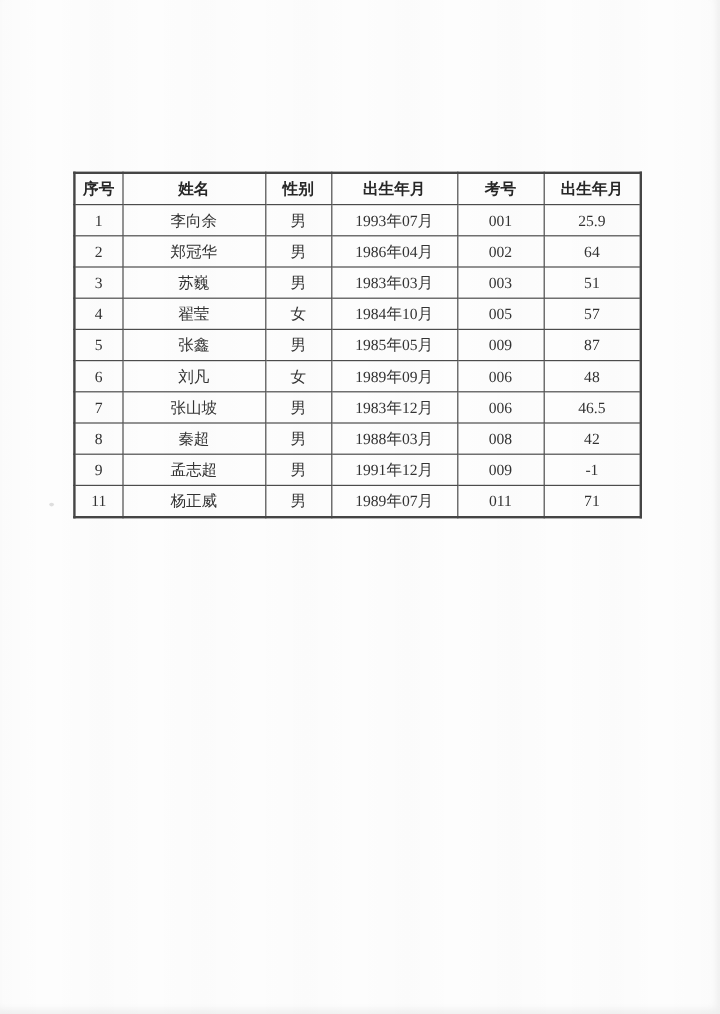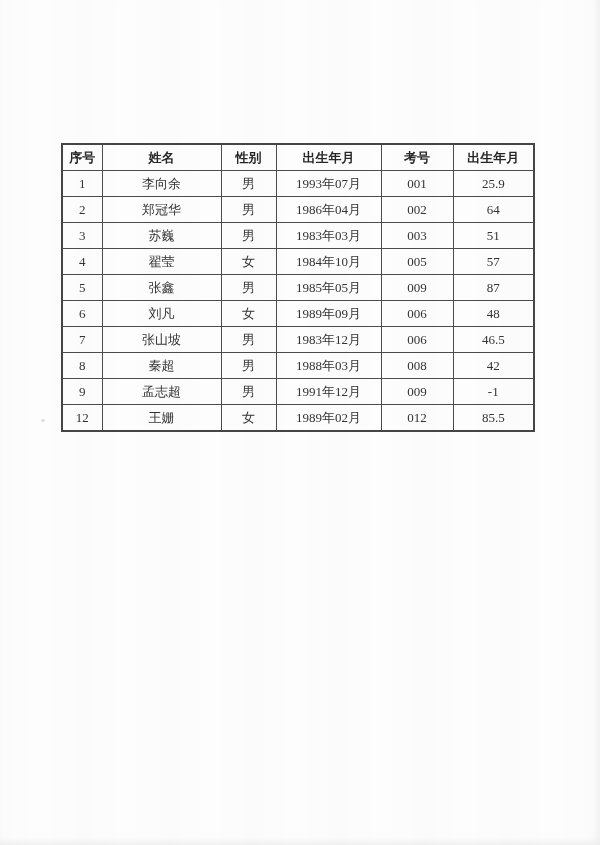--- a/index.html
+++ b/index.html
@@ -151,25 +151,25 @@
         </tr>
         <tr>
           <td>9</td>
           <td>孟志超</td>
           <td>男</td>
           <td>1991年12月</td>
           <td>009</td>
           <td>-1</td>
         </tr>
         <tr>
-          <td>12</td>
-          <td>王姗</td>
-          <td>女</td>
-          <td>1989年02月</td>
-          <td>012</td>
-          <td>85.5</td>
+          <td>11</td>
+          <td>杨正威</td>
+          <td>男</td>
+          <td>1989年07月</td>
+          <td>011</td>
+          <td>71</td>
         </tr>
       </tbody>
   </table>
 
   <div class="speck"></div>
 
 </div>
 
 </body></html>

